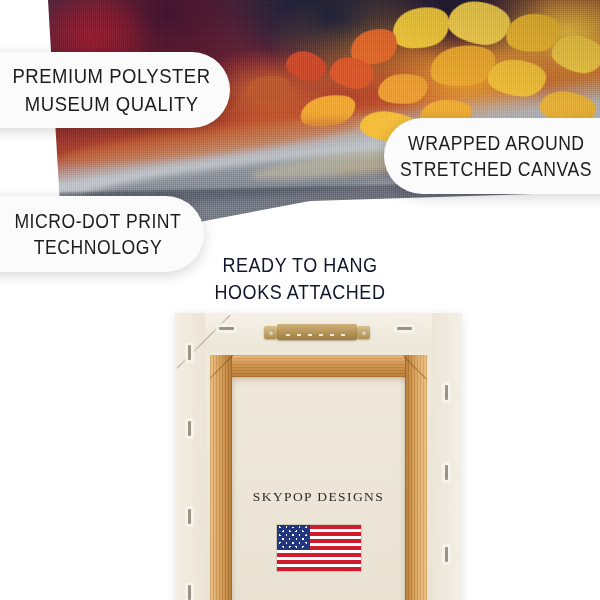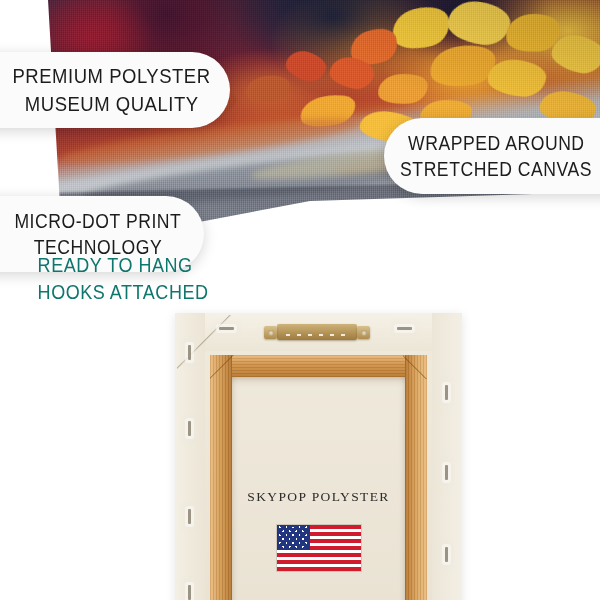--- a/index.html
+++ b/index.html
@@ -240,22 +240,22 @@
   }
   .badge-2{
     right:-30px;top:118px;width:224px;height:76px;
     border-radius:38px 0 0 38px;font-size:20px;padding-right:22px;
   }
   .badge-3{
     left:-30px;top:196px;width:212px;height:76px;
     border-radius:0 38px 38px 0;font-size:20px;padding-left:22px;
   }
   .caption{
-    position:absolute;left:8px;right:0;top:252px;text-align:left;
-    color:#0f766e;font-size:20px;letter-spacing:.6px;line-height:1.35;
+    position:absolute;left:0;right:0;top:252px;text-align:center;
+    color:#0f172a;font-size:20px;letter-spacing:.6px;line-height:1.35;
   }
   .caption span{display:block;transform:scaleX(.9);}
 </style>
 </head>
 <body>
 
 <div class="stage">
 
   <div class="painting-wrap">
     <div class="paint-base"></div>
@@ -322,21 +322,21 @@
     <div class="staple v" style="left:270px;top:152px;"></div>
     <div class="staple v" style="left:270px;top:234px;"></div>
 
     <div class="hanger">
       <div class="hang-plate"></div>
       <div class="hang-teeth"></div>
       <div class="hang-screw l"></div>
       <div class="hang-screw r"></div>
     </div>
 
-    <div class="brand">SKYPOP POLYSTER</div>
+    <div class="brand">SKYPOP DESIGNS</div>
 
     <div class="flag">
       <div class="stripes"></div>
       <div class="canton"></div>
       <div class="stars"></div>
     </div>
   </div>
 
   <div class="badge badge-1">
     <span>PREMIUM  POLYSTER</span>

